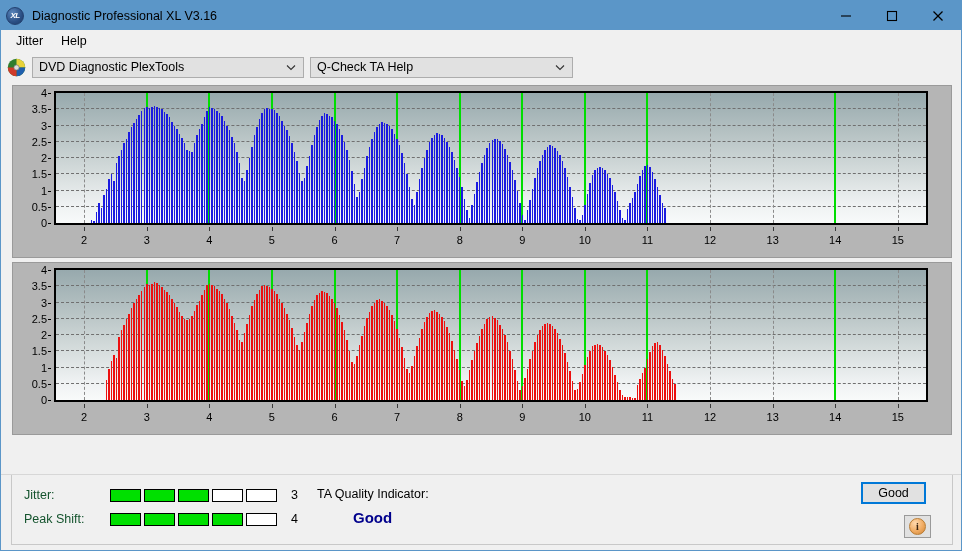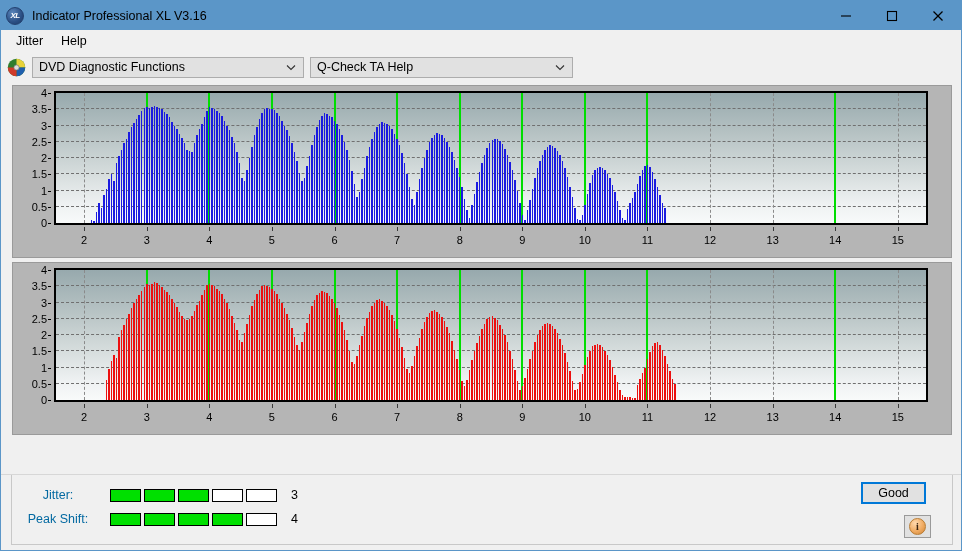--- a/index.html
+++ b/index.html
@@ -252,23 +252,22 @@
     position: absolute;
     display: flex;
     align-items: center;
     height: 16px;
   }
   #row-jitter { left: 12px; top: 12px; }
   #row-peak   { left: 12px; top: 36px; }
   .meter-label {
     width: 68px;
     font-size: 12.5px;
-    color: #0369a1;
+    color: #14532d;
     white-space: nowrap;
-    text-align: center;
   }
   .segs {
     display: flex;
     gap: 3px;
     margin-left: 18px;
   }
   .seg {
     width: 31px; height: 13px;
     border: 1px solid #000000;
     box-sizing: border-box;
@@ -359,21 +358,21 @@
     color: #ff0000;
   }
 </style>
 </head>
 <body>
 
 <div id="window">
 
   <div id="titlebar">
     <div id="app-icon">XL</div>
-    <div id="title-text">Indicator Professional XL V3.16</div>
+    <div id="title-text">Diagnostic Professional XL V3.16</div>
     <div class="win-btns">
       <div class="win-btn">
         <svg width="12" height="12" viewBox="0 0 12 12">
             <line x1="1" y1="6" x2="11" y2="6" stroke="#000" stroke-width="1.1"></line>
           </svg>
       </div>
       <div class="win-btn">
         <svg width="12" height="12" viewBox="0 0 12 12">
             <rect x="1.5" y="1.5" width="9" height="9" fill="none" stroke="#000" stroke-width="1.1"></rect>
           </svg>
@@ -396,21 +395,21 @@
     <div id="disc-icon">
       <svg width="19" height="19" viewBox="0 0 19 19">
         <circle cx="9.5" cy="9.5" r="8.7" fill="#2f7d2f"></circle>
         <path d="M9.5 0.8 A8.7 8.7 0 0 1 18.2 9.5 L9.5 9.5 Z" fill="#e8d23a"></path>
         <path d="M18.2 9.5 A8.7 8.7 0 0 1 9.5 18.2 L9.5 9.5 Z" fill="#1f5fae"></path>
         <path d="M9.5 18.2 A8.7 8.7 0 0 1 0.8 9.5 L9.5 9.5 Z" fill="#cf3a2a"></path>
         <circle cx="9.5" cy="9.5" r="2.6" fill="#dddddd" stroke="#777" stroke-width="0.7"></circle>
       </svg>
     </div>
     <div class="combo" id="combo-funcs">
-      <span>DVD Diagnostic Functions</span>
+      <span>DVD Diagnostic PlexTools</span>
       <span class="caret">
         <svg width="10" height="7" viewBox="0 0 10 7">
             <polyline points="1,1.5 5,5.5 9,1.5" fill="none" stroke="#333" stroke-width="1.1"></polyline>
           </svg>
       </span>
     </div>
     <div class="combo" id="combo-test">
       <span>Q-Check TA Help</span>
       <span class="caret">
         <svg width="10" height="7" viewBox="0 0 10 7">
@@ -1053,20 +1052,24 @@
         <div class="segs" id="peak-segs">
             <div class="seg on"></div>
             <div class="seg on"></div>
             <div class="seg on"></div>
             <div class="seg on"></div>
             <div class="seg"></div>
           </div>
         <div class="meter-value">4</div>
       </div>
 
+      <div id="ta-block">
+        <div id="ta-title">TA Quality Indicator:</div>
+        <div id="ta-value">Good</div>
+      </div>
 
       <div id="start-button">
         <span>Good</span>
       </div>
 
       <div id="info-button">
         <span id="info-glyph">i</span>
       </div>
     </div>
   </div>

